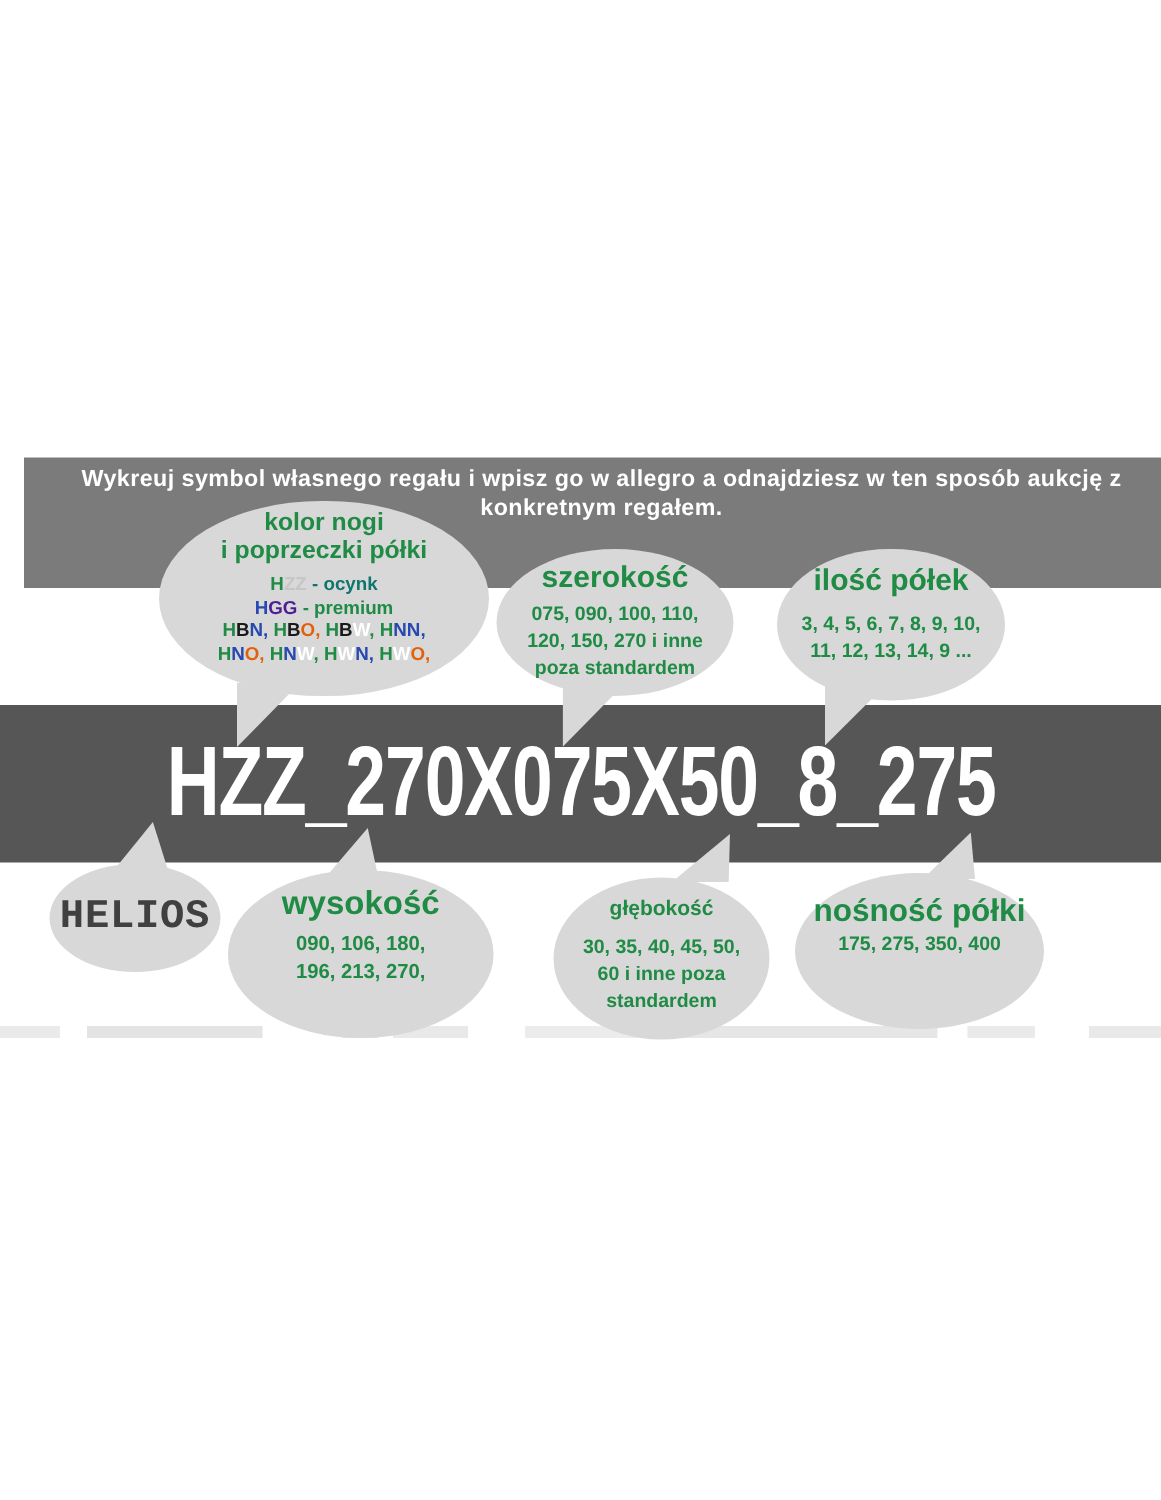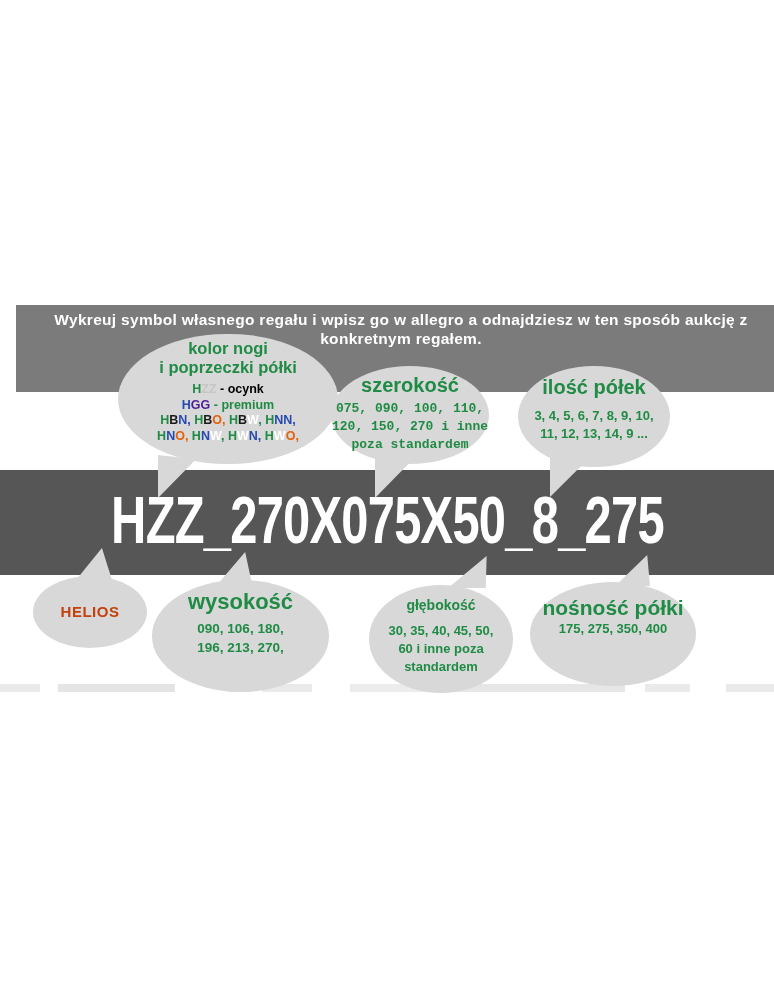--- a/index.html
+++ b/index.html
@@ -16,32 +16,32 @@
   .code{display:inline-block;color:#ffffff;font-weight:bold;font-size:66px;line-height:1.05;
     white-space:nowrap;letter-spacing:-1px;transform:scaleX(.74);transform-origin:center;}
   
   .strip-seg{position:absolute;top:684px;height:8px;z-index:0;}
   
   .bubble{position:absolute;background:#d8d8d8;z-index:3;text-align:center;border-radius:50%;}
   .tail{position:absolute;background:#d8d8d8;z-index:2;}
   .b-title{color:#1f8b44;font-weight:bold;font-size:20px;line-height:24px;}
   .b-lines{color:#1f8b44;font-weight:bold;font-size:13px;line-height:18px;}
   
-  .bubble-kolor{left:118px;top:334px;width:220px;height:130px;border-radius:110px/66px;padding-top:5px;box-sizing:border-box;}
+  .bubble-kolor{left:106px;top:334px;width:220px;height:130px;border-radius:110px/66px;padding-top:5px;box-sizing:border-box;}
   .kolor-title{color:#1f8b44;font-weight:bold;font-size:16.5px;line-height:19px;}
   .kolor-lines{font-weight:bold;font-size:12.5px;line-height:15.5px;margin-top:5px;}
   
   .bubble-szer{left:331px;top:366px;width:158px;height:98px;border-radius:79px/49px;padding-top:8px;box-sizing:border-box;}
   .bubble-szer .b-title{font-size:20px;line-height:22px;}
-  .bubble-szer .b-lines{margin-top:4px;font-family:Liberation Mono, monospace;}
+  .bubble-szer .b-lines{margin-top:4px;}
   .bubble-ilosc{left:518px;top:366px;width:152px;height:101px;border-radius:76px/51px;padding-top:9px;box-sizing:border-box;}
   .bubble-ilosc .b-lines{margin-top:8px;}
   
   .bubble-helios{left:33px;top:576px;width:114px;height:72px;border-radius:57px/36px;}
-  .helios-label{color:#c2410c;font-weight:bold;font-size:15px;line-height:72px;letter-spacing:.5px;}
+  .helios-label{color:#404040;font-weight:bold;font-size:27px;line-height:72px;letter-spacing:.5px;font-family:Liberation Mono, monospace;}
   .bubble-wys{left:152px;top:580px;width:177px;height:112px;border-radius:89px/56px;padding-top:10px;box-sizing:border-box;}
   .bubble-wys .b-title{font-size:22px;line-height:24px;}
   .bubble-wys .b-lines{margin-top:6px;font-size:13.5px;line-height:18.5px;}
   .bubble-gleb{left:369px;top:585px;width:144px;height:108px;border-radius:72px/54px;padding-top:8px;box-sizing:border-box;}
   .bubble-gleb .b-title{font-size:14px;line-height:24px;}
   .bubble-gleb .b-lines{margin-top:5px;}
   .bubble-nos{left:530px;top:582px;width:166px;height:104px;border-radius:83px/52px;padding-top:14px;box-sizing:border-box;}
   .bubble-nos .b-title{font-size:21px;line-height:24px;}
   .bubble-nos .b-lines{margin-top:0;}
   
@@ -85,21 +85,21 @@
   <div class="tail tail-ilosc"></div>
   <div class="tail tail-helios"></div>
   <div class="tail tail-wys"></div>
   <div class="tail tail-gleb"></div>
   <div class="tail tail-nos"></div>
 
   <div class="bubble bubble-kolor">
     <div class="kolor-title">kolor nogi</div>
     <div class="kolor-title">i poprzeczki półki</div>
     <div class="kolor-lines">
-      <div><span style="color: rgb(31, 139, 68);">H</span><span style="color: rgb(198, 198, 198);">ZZ</span><span style="color: #000000;"> - ocynk</span></div>
+      <div><span style="color: rgb(31, 139, 68);">H</span><span style="color: rgb(198, 198, 198);">ZZ</span><span style="color: #0f766e;"> - ocynk</span></div>
       <div><span style="color: rgb(39, 73, 176);">H</span><span style="color: #4c1d95;">GG</span><span style="color: rgb(31, 139, 68);"> - premium</span></div>
       <div><span style="color: rgb(31, 139, 68);">H</span><span style="color: rgb(26, 26, 26);">B</span><span style="color: rgb(39, 73, 176);">N</span><span style="color: rgb(39, 73, 176);">, </span><span style="color: rgb(31, 139, 68);">H</span><span style="color: rgb(26, 26, 26);">B</span><span style="color: rgb(226, 98, 11);">O</span><span style="color: rgb(226, 98, 11);">, </span><span style="color: rgb(31, 139, 68);">H</span><span style="color: rgb(26, 26, 26);">B</span><span style="color: rgb(255, 255, 255);">W</span><span style="color: rgb(31, 139, 68);">, </span><span style="color: rgb(31, 139, 68);">H</span><span style="color: rgb(39, 73, 176);">N</span><span style="color: rgb(39, 73, 176);">N</span><span style="color: rgb(39, 73, 176);">,</span></div>
       <div><span style="color: rgb(31, 139, 68);">H</span><span style="color: rgb(39, 73, 176);">N</span><span style="color: rgb(226, 98, 11);">O</span><span style="color: rgb(226, 98, 11);">, </span><span style="color: rgb(31, 139, 68);">H</span><span style="color: rgb(39, 73, 176);">N</span><span style="color: rgb(255, 255, 255);">W</span><span style="color: rgb(31, 139, 68);">, </span><span style="color: rgb(31, 139, 68);">H</span><span style="color: rgb(255, 255, 255);">W</span><span style="color: rgb(39, 73, 176);">N</span><span style="color: rgb(39, 73, 176);">, </span><span style="color: rgb(31, 139, 68);">H</span><span style="color: rgb(255, 255, 255);">W</span><span style="color: rgb(226, 98, 11);">O</span><span style="color: rgb(226, 98, 11);">,</span></div>
     </div>
   </div>
 
   <div class="bubble bubble-szer">
     <div class="b-title">szerokość</div>
     <div class="b-lines">
       <div>075, 090, 100, 110,</div>

